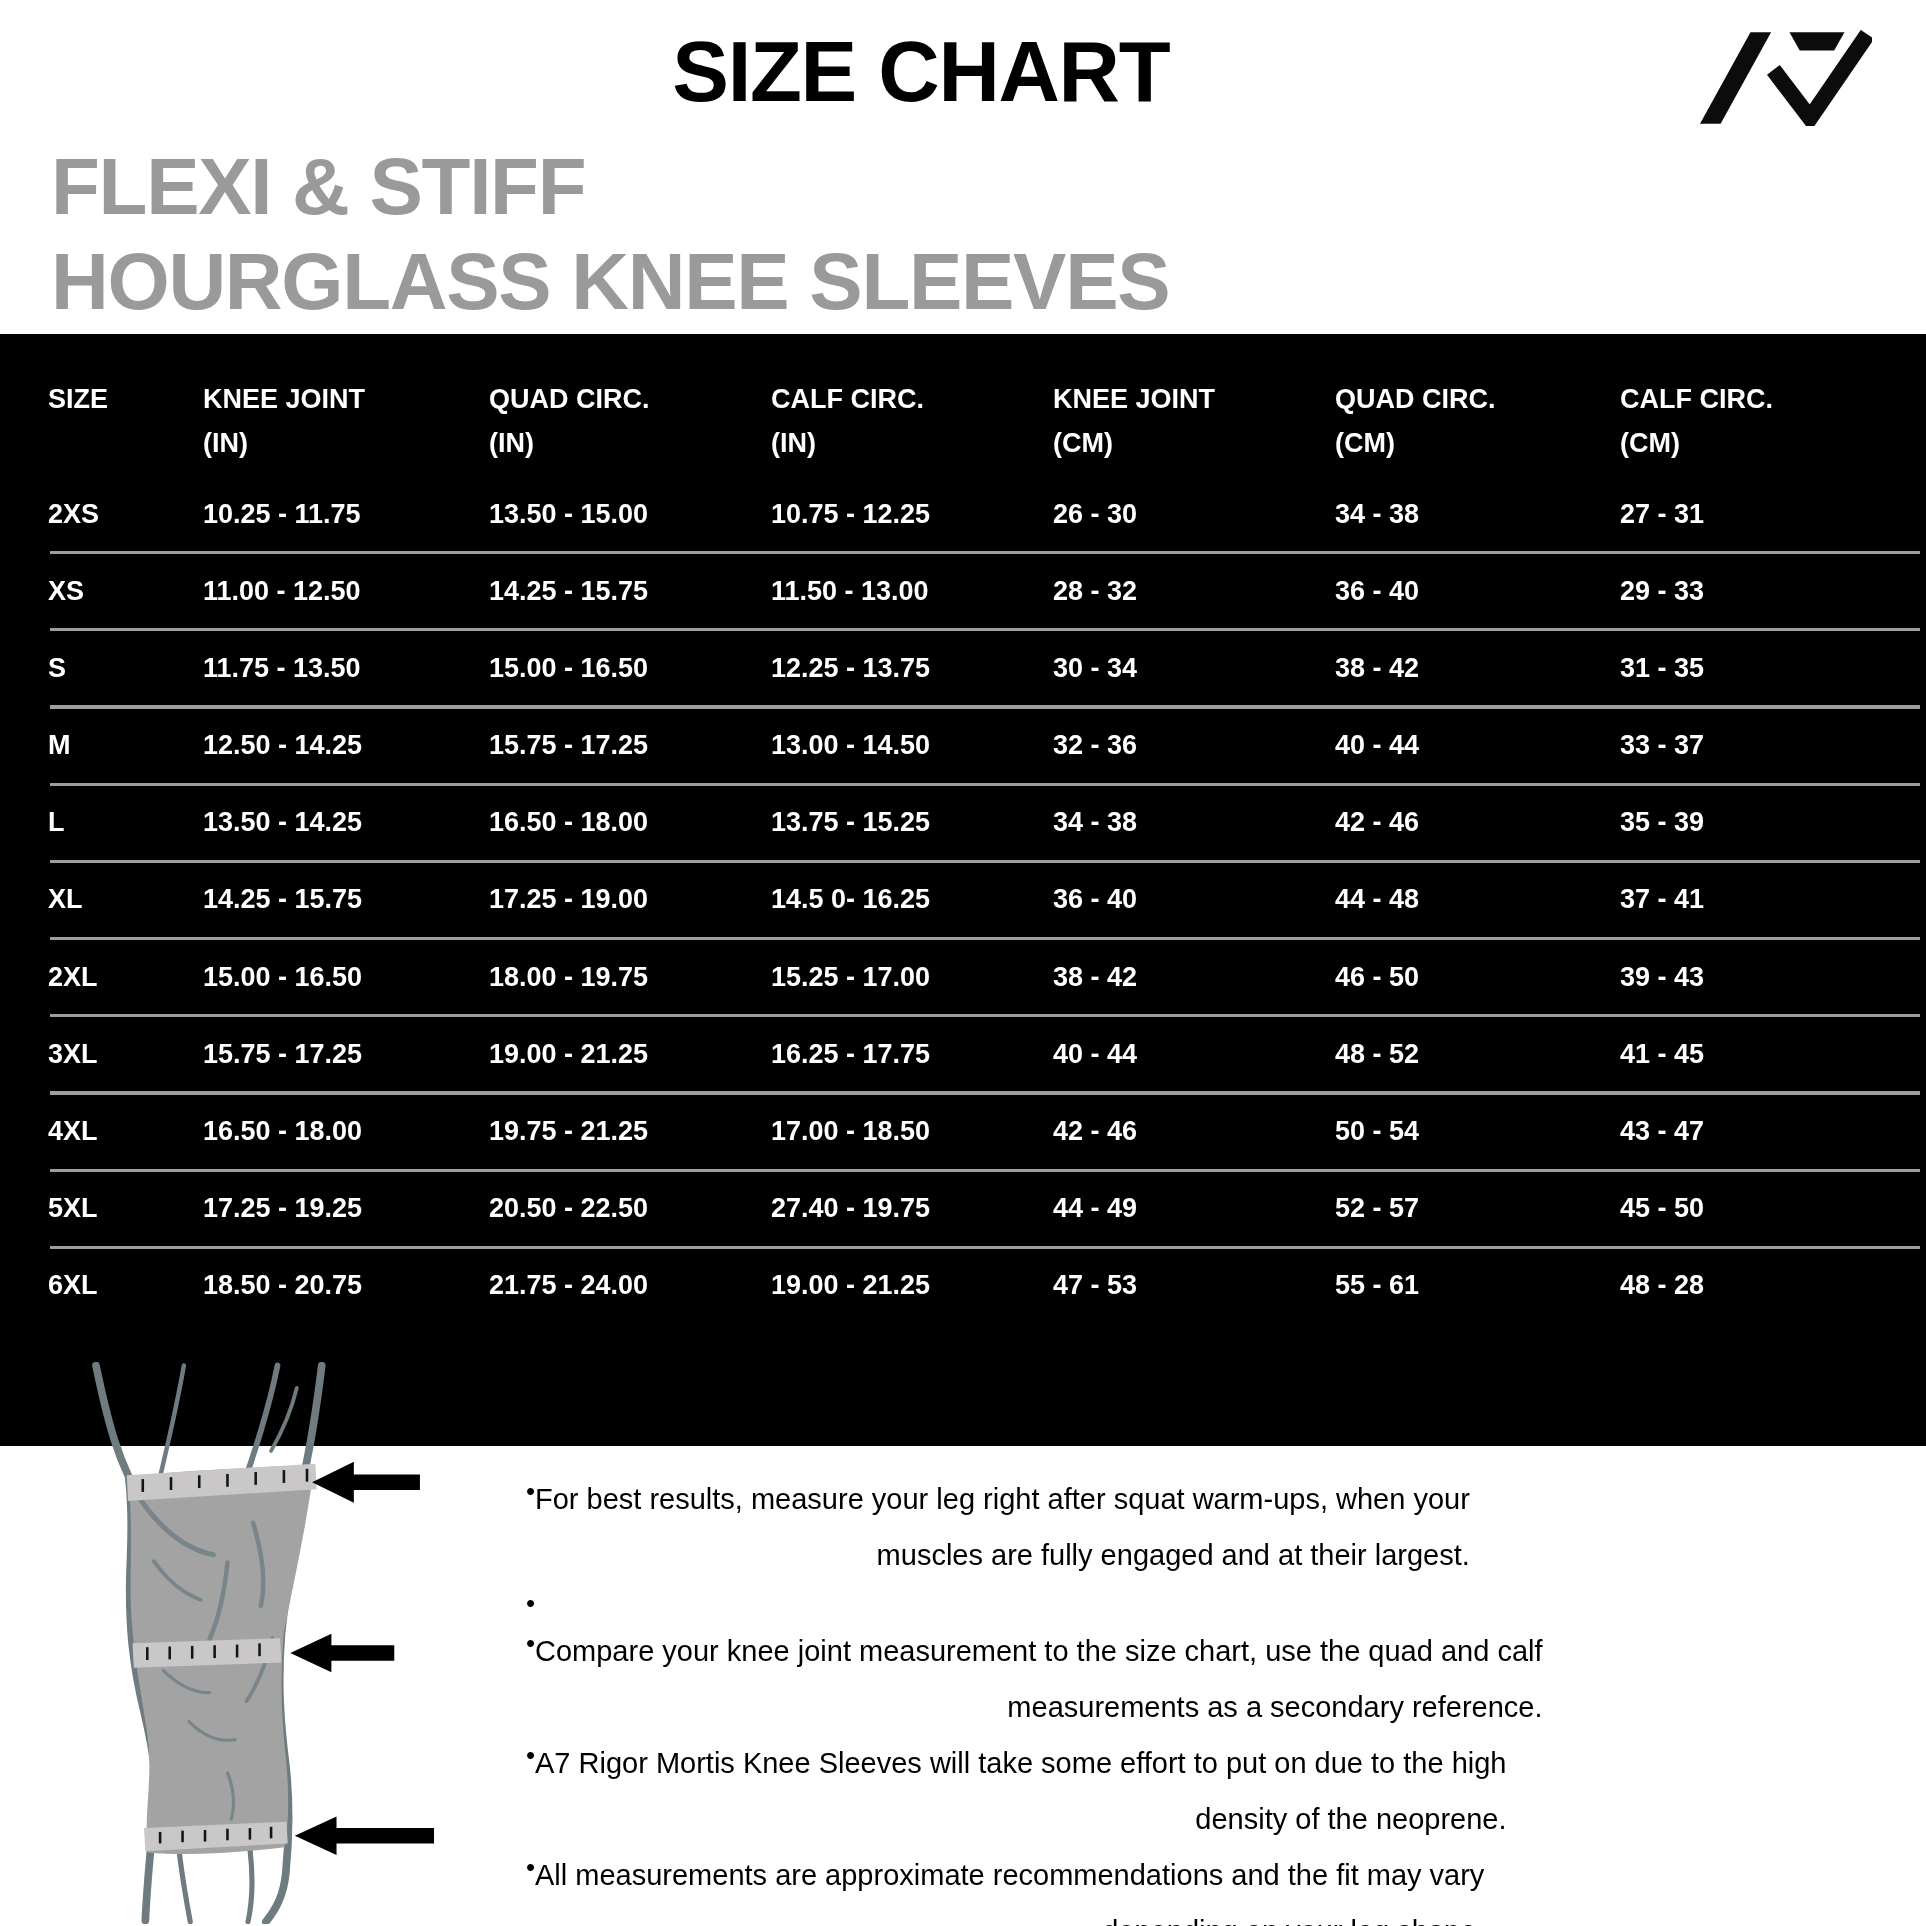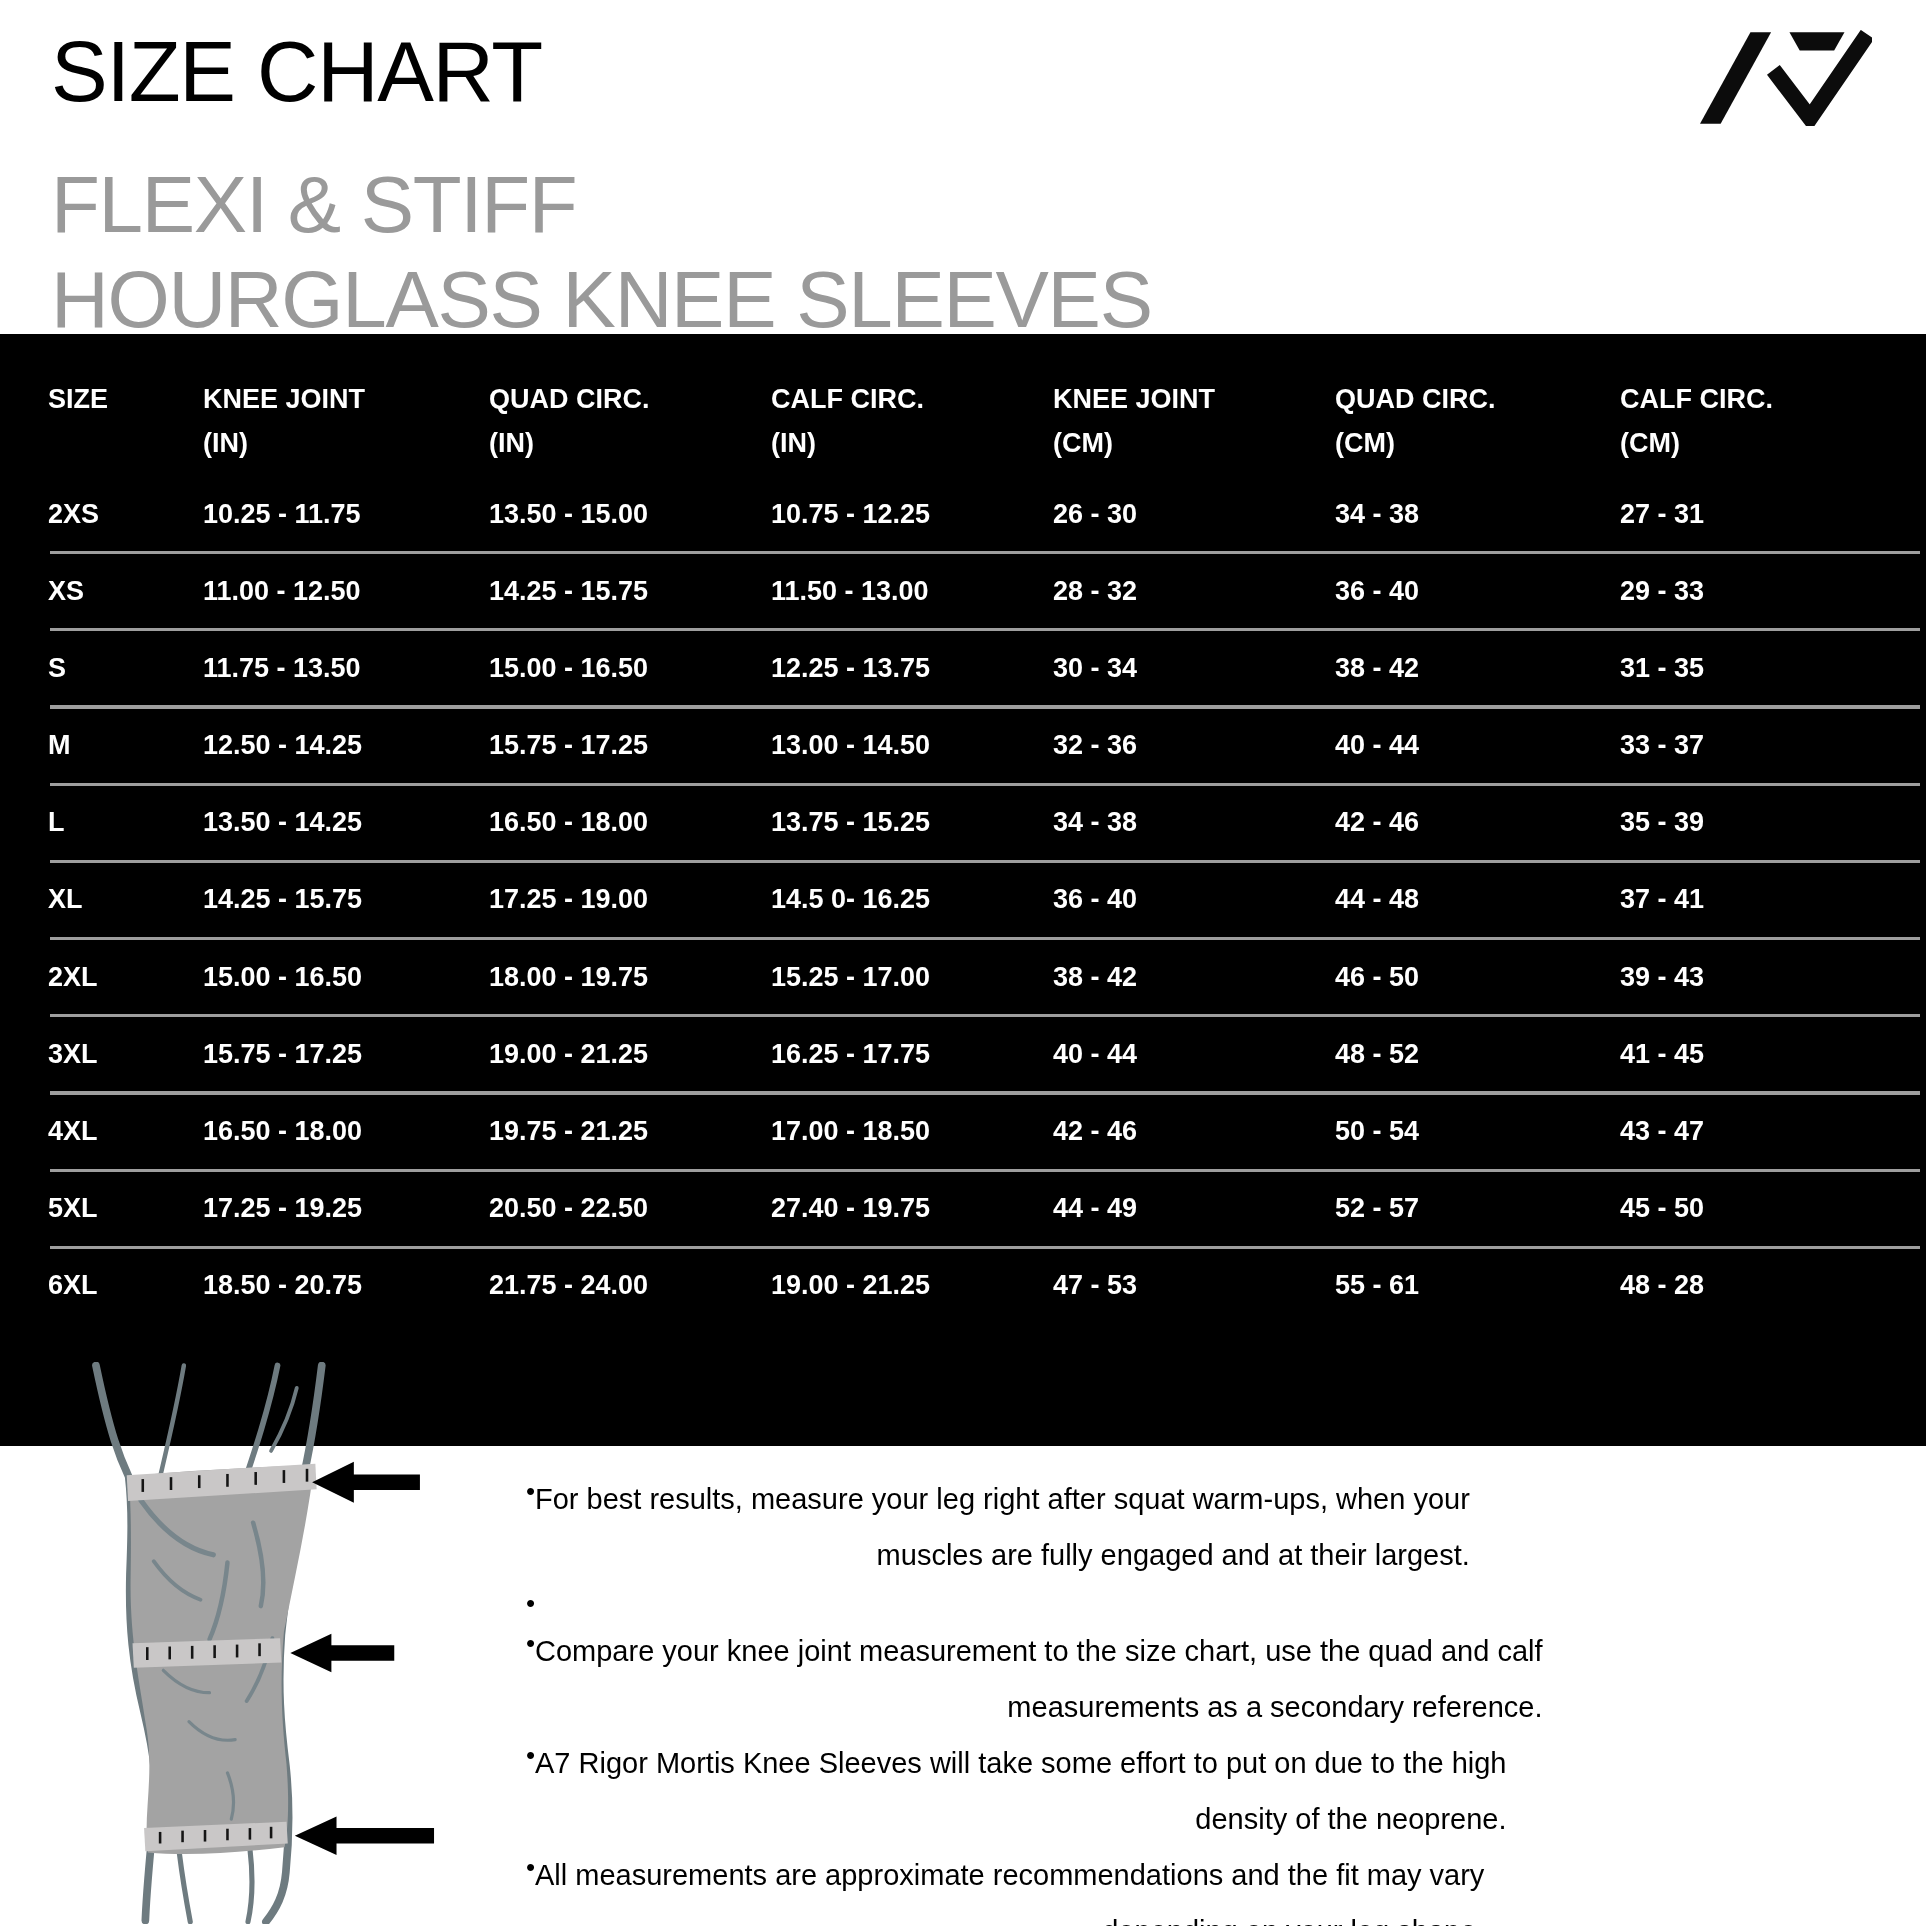--- a/index.html
+++ b/index.html
@@ -7,22 +7,22 @@
     --subtitle-gray:#9a9a9a; --note-text:#000000; --sleeve-gray:#a3a3a3;
     --band-gray:#c9c7c7; --leg-line:#6e7b80; --wrinkle:#78868c; --arrow-black:#000000;
   }
   *{box-sizing:border-box; margin:0; padding:0;}
   html,body{background:#ffffff;}
   body{width:1926px; height:1926px; font-family:"Liberation Sans","DejaVu Sans",sans-serif; position:relative; overflow:hidden;}
   .canvas{position:absolute; inset:0; width:1926px; height:1926px; background:#ffffff;}
 
   
   .hdr{position:absolute; left:51px; top:27px;}
-  .hdr h1{font-size:85px; font-weight:normal; color:#000; letter-spacing:-1.3px; line-height:1.05;}
-  .subtitles{margin-top:41px; font-size:80px; font-weight:normal; color:var(--subtitle-gray); letter-spacing:-1.3px; line-height:1.19;}
+  .hdr h1{font-size:85px; font-weight:bold; color:#000; letter-spacing:-1.3px; line-height:1.05;text-align:right;}
+  .subtitles{margin-top:23px; font-size:80px; font-weight:bold; color:var(--subtitle-gray); letter-spacing:-1.3px; line-height:1.19;}
   .logo{position:absolute; left:1700px; top:29.5px; width:172px; height:96px;}
 
   
   .size-table{position:absolute; left:0; top:334px; width:1926px; height:1112px; background:var(--table-bg); color:var(--table-text);}
   .grid{display:grid; grid-template-columns:155px 286px 282px 282px 282px 285px 1fr; padding-left:48px; align-items:center;}
   .thead{padding-top:50px; height:143px; align-items:start;}
   .hcell .hlabel{font-size:27px; font-weight:bold; letter-spacing:0;}
   .hcell .hunit{font-size:27px; font-weight:bold; margin-top:13px; min-height:27px;}
   .trow{height:74px;}
   .tcell{font-size:27px; font-weight:bold; white-space:nowrap;}

